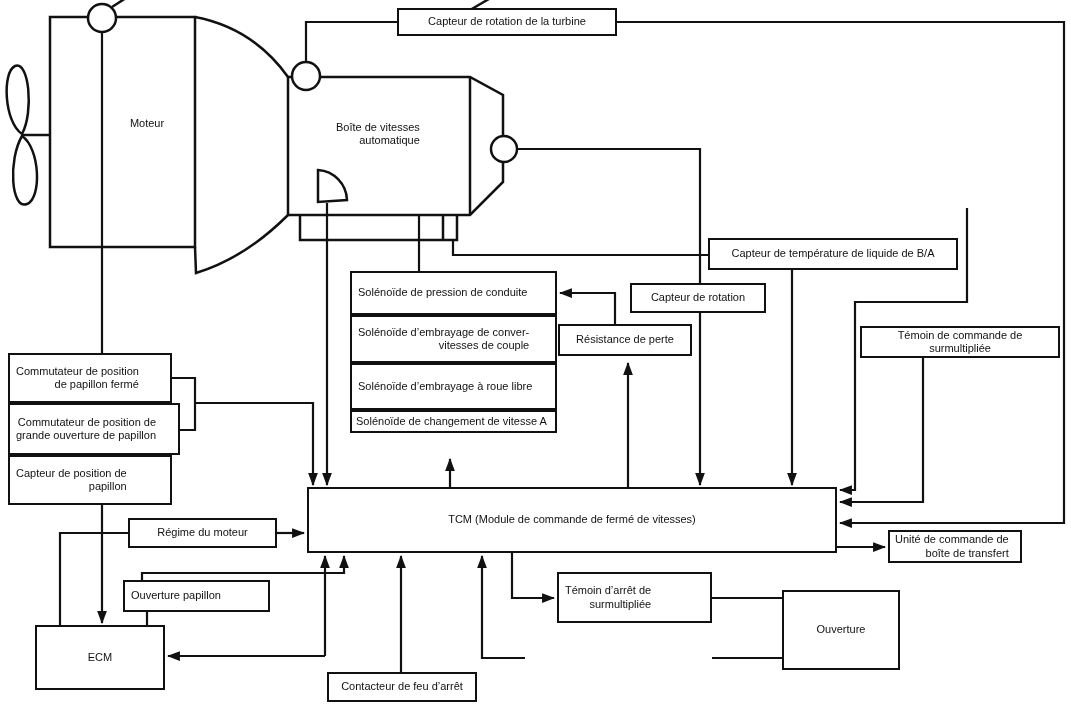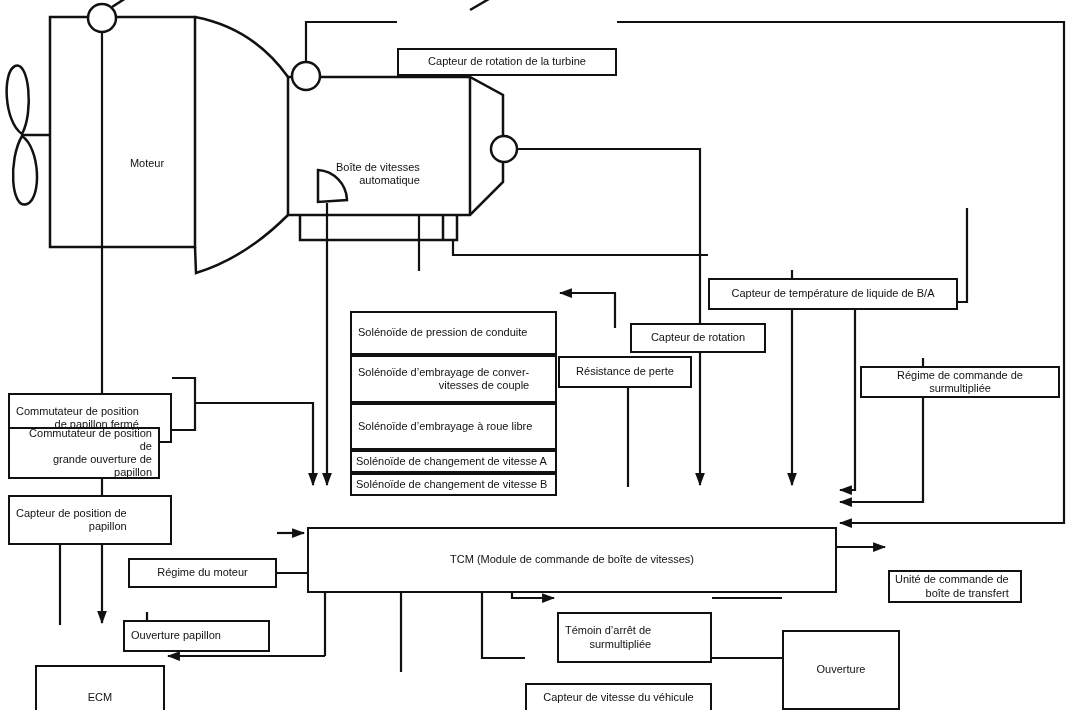--- a/index.html
+++ b/index.html
@@ -6,21 +6,21 @@
   #stage{
     position:relative;width:1071px;height:710px;background:#ffffff;
     font-family:"Liberation Sans", sans-serif;color:#111;overflow:hidden;
   }
   #wires{position:absolute;left:0;top:0;z-index:0;}
   .node{
     position:absolute;z-index:1;box-sizing:border-box;
     background:#ffffff;border:2px solid #111;
     display:flex;align-items:center;
     font-size:11px;line-height:1.2;white-space:pre-line;
-    padding:2px 6px;letter-spacing:0px;margin-top:40px;
+    padding:2px 6px;letter-spacing:0px;
   }
   .node.center{justify-content:center;text-align:center;}
   .node.left{justify-content:flex-start;text-align:right;}
   .ghost{border:none;background:transparent;z-index:1;}
 </style>
 </head>
 <body>
 
 <div id="stage">
 
@@ -109,52 +109,50 @@
   <div class="ghost node center" style="left:97px;top:110px;width:100px;height:28px;">Moteur</div>
 
   <div class="ghost node left" style="left:330px;top:112px;width:135px;height:44px;">Boîte de vitesses
 automatique</div>
 
 
   <div class="node center" style="left:708px;top:238px;width:250px;height:32px;">Capteur de température de liquide de B/A</div>
 
   <div class="node center" style="left:630px;top:283px;width:136px;height:30px;">Capteur de rotation</div>
 
-  <div class="node center" style="left:558px;top:316px;width:134px;height:32px;">Résistance de perte</div>
+  <div class="node center" style="left:558px;top:324px;width:134px;height:32px;">Résistance de perte</div>
 
-  <div class="node center" style="left:860px;top:326px;width:200px;height:32px;">Régime de commande de surmultipliée</div>
+  <div class="node center" style="left:860px;top:326px;width:200px;height:32px;">Témoin de commande de surmultipliée</div>
 
 
   <div class="node left" style="left:350px;top:271px;width:207px;height:44px;">Solénoïde de pression de conduite</div>
   <div class="node left" style="left:350px;top:315px;width:207px;height:48px;">Solénoïde d’embrayage de conver-
 vitesses de couple</div>
   <div class="node left" style="left:350px;top:363px;width:207px;height:47px;">Solénoïde d’embrayage à roue libre</div>
   <div class="node left" style="left:350px;top:410px;width:207px;height:23px;padding:0 4px;">Solénoïde de changement de vitesse A</div>
-  <div class="node left" style="left:350px;top:433px;width:207px;height:23px;padding:0 4px;">Solénoïde de changement de vitesse B</div>
 
   <div class="node left" style="left:8px;top:353px;width:164px;height:50px;">Commutateur de position
 de papillon fermé</div>
-  <div class="node left" style="left:8px;top:387px;width:152px;height:52px;">Commutateur de position de
+  <div class="node left" style="left:8px;top:403px;width:172px;height:52px;">Commutateur de position de
 grande ouverture de papillon</div>
   <div class="node left" style="left:8px;top:455px;width:164px;height:50px;">Capteur de position de
 papillon</div>
 
-  <div class="node center" style="left:307px;top:487px;width:530px;height:66px;">TCM (Module de commande de boîte de vitesses)</div>
+  <div class="node center" style="left:307px;top:487px;width:530px;height:66px;">TCM (Module de commande de fermé de vitesses)</div>
 
   <div class="node left" style="left:888px;top:530px;width:134px;height:33px;padding:11px 5px;">Unité de commande de
 boîte de transfert</div>
 
   <div class="node center" style="left:128px;top:518px;width:149px;height:30px;">Régime du moteur</div>
 
   <div class="node left" style="left:123px;top:580px;width:147px;height:32px;">Ouverture papillon</div>
 
   <div class="node center" style="left:35px;top:625px;width:130px;height:65px;">ECM</div>
 
   <div class="node center" style="left:327px;top:672px;width:150px;height:30px;">Contacteur de feu d’arrêt</div>
 
-  <div class="node center" style="left:525px;top:643px;width:187px;height:30px;">Capteur de vitesse du véhicule</div>
 
   <div class="node left" style="left:557px;top:572px;width:155px;height:51px;">Témoin d’arrêt de
 surmultipliée</div>
 
   <div class="node center" style="left:782px;top:590px;width:118px;height:80px;">Ouverture</div>
 
 </div>
 
 </body></html>

